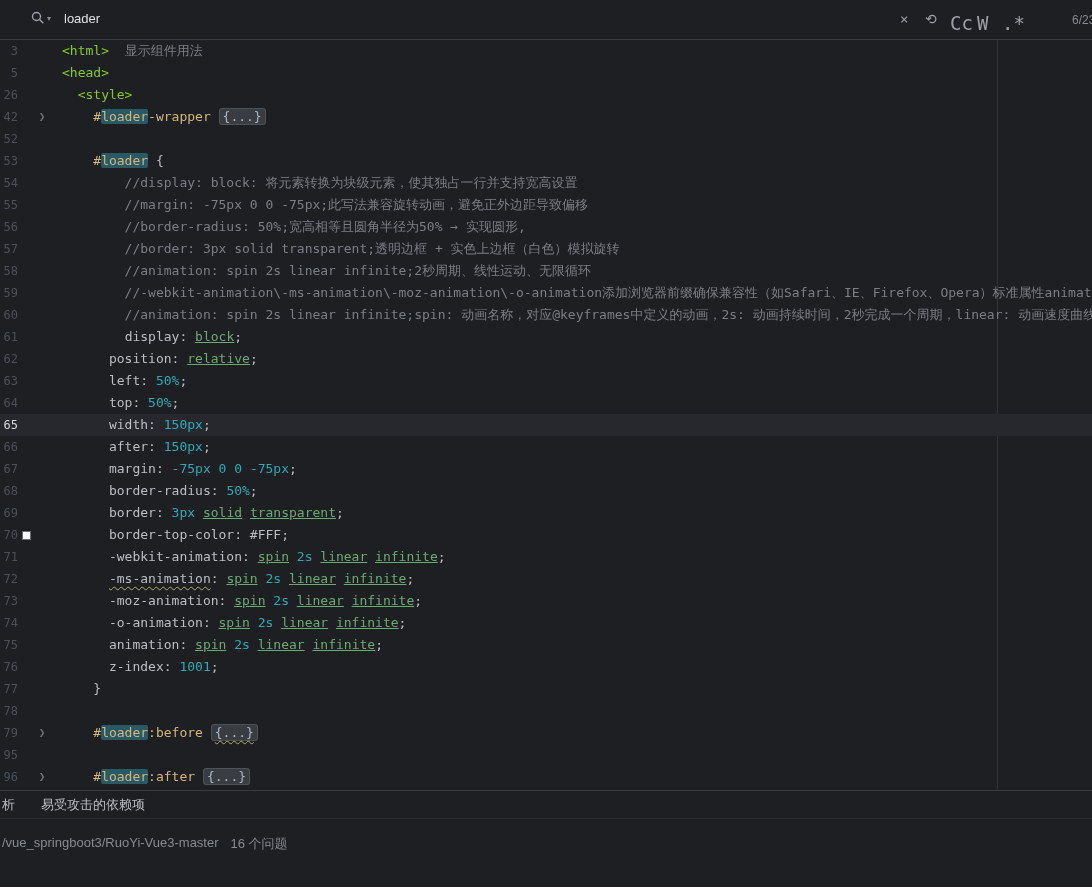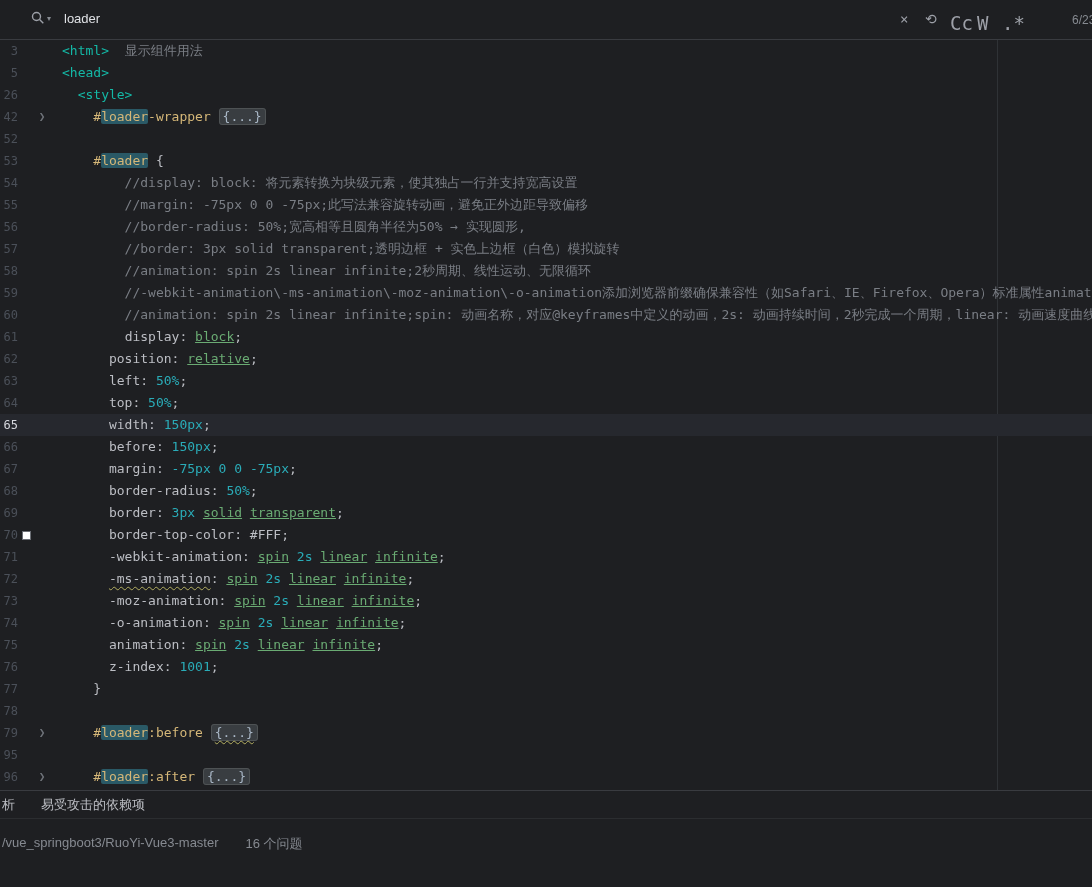--- a/index.html
+++ b/index.html
@@ -32,36 +32,36 @@
   .gutter { flex:0 0 62px; display:flex; height:22px; }
   .lnum   { width:18px; text-align:right; color:#4b5059; font-size:12px; }
   .line.active .lnum { color:#d5d7dd; }
   .ann    { width:16px; display:flex; align-items:center; justify-content:center; }
   .swatch { width:9px; height:9px; display:inline-block; border:1px solid #6b6e75; }
   .foldcol{ width:16px; text-align:center; color:#6f737a; font-size:11px; cursor:pointer; }
   .code   { flex:1 0 auto; }
 
   .tok-plain { color:#bcbec4; }
   .tok-cmt   { color:#7a7e85; }
-  .tok-tag   { color:#14b8a6; }
+  .tok-tag   { color:#84cc16; }
   .tok-sel   { color:#d5b778; }
   .tok-hl    { color:#d5b778; background:#2a5966; border-radius:2px; }
   .tok-prop  { color:#bcbec4; }
   .tok-val   { color:#6aab73;text-decoration:underline; }
   .tok-num   { color:#2aacb8; }
   .tok-fold  { color:#a9b7c6; background:#393d41; border:1px solid #4e5254; border-radius:3px; padding:0 3px; }
   .tok-warn  { text-decoration:underline wavy #b3ae60 1px; text-underline-offset:3px; }
 
   
   .bottom { position:absolute; top:790px; left:0; width:1092px; height:97px;
             background:#1e1f22; border-top:1px solid #393b40; }
   .tool-tabs { height:28px; display:flex; align-items:center; gap:26px;
                padding-left:2px; border-bottom:1px solid #2b2d30; }
   .tool-tabs span { color:#bcbec4; font-size:13px; cursor:pointer; white-space:nowrap; }
-  .tool-content { display:flex; gap:27px; padding:16px 0 0 2px; color:#868a91; font-size:13px; }
+  .tool-content { display:flex; gap:12px; padding:16px 0 0 2px; color:#868a91; font-size:13px; }
 </style>
 </head>
 <body>
 
 <div class="searchbar">
   <span class="sicon">
     <svg width="16" height="16" viewBox="0 0 16 16">
       <circle cx="6.5" cy="6.5" r="4" fill="none" stroke="#9da0a8" stroke-width="1.4"></circle>
       <line x1="9.6" y1="9.6" x2="13.3" y2="13.3" stroke="#9da0a8" stroke-width="1.4"></line>
     </svg>
@@ -90,21 +90,21 @@
       <div class="line"><div class="gutter"><span class="lnum">56</span><span class="ann"></span><span class="foldcol"></span></div><div class="code"><span class="tok-cmt">        //border-radius: 50%;宽高相等且圆角半径为50% → 实现圆形,</span></div></div>
       <div class="line"><div class="gutter"><span class="lnum">57</span><span class="ann"></span><span class="foldcol"></span></div><div class="code"><span class="tok-cmt">        //border: 3px solid transparent;透明边框 + 实色上边框（白色）模拟旋转</span></div></div>
       <div class="line"><div class="gutter"><span class="lnum">58</span><span class="ann"></span><span class="foldcol"></span></div><div class="code"><span class="tok-cmt">        //animation: spin 2s linear infinite;2秒周期、线性运动、无限循环</span></div></div>
       <div class="line"><div class="gutter"><span class="lnum">59</span><span class="ann"></span><span class="foldcol"></span></div><div class="code"><span class="tok-cmt">        //-webkit-animation\-ms-animation\-moz-animation\-o-animation添加浏览器前缀确保兼容性（如Safari、IE、Firefox、Opera）标准属性animation</span></div></div>
       <div class="line"><div class="gutter"><span class="lnum">60</span><span class="ann"></span><span class="foldcol"></span></div><div class="code"><span class="tok-cmt">        //animation: spin 2s linear infinite;spin: 动画名称，对应@keyframes中定义的动画，2s: 动画持续时间，2秒完成一个周期，linear: 动画速度曲线,</span></div></div>
       <div class="line"><div class="gutter"><span class="lnum">61</span><span class="ann"></span><span class="foldcol"></span></div><div class="code"><span class="tok-plain">        </span><span class="tok-prop">display</span><span class="tok-plain">: </span><span class="tok-val">block</span><span class="tok-plain">;</span></div></div>
       <div class="line"><div class="gutter"><span class="lnum">62</span><span class="ann"></span><span class="foldcol"></span></div><div class="code"><span class="tok-plain">      </span><span class="tok-prop">position</span><span class="tok-plain">: </span><span class="tok-val">relative</span><span class="tok-plain">;</span></div></div>
       <div class="line"><div class="gutter"><span class="lnum">63</span><span class="ann"></span><span class="foldcol"></span></div><div class="code"><span class="tok-plain">      </span><span class="tok-prop">left</span><span class="tok-plain">: </span><span class="tok-num">50%</span><span class="tok-plain">;</span></div></div>
       <div class="line"><div class="gutter"><span class="lnum">64</span><span class="ann"></span><span class="foldcol"></span></div><div class="code"><span class="tok-plain">      </span><span class="tok-prop">top</span><span class="tok-plain">: </span><span class="tok-num">50%</span><span class="tok-plain">;</span></div></div>
       <div class="line active"><div class="gutter"><span class="lnum">65</span><span class="ann"></span><span class="foldcol"></span></div><div class="code"><span class="tok-plain">      </span><span class="tok-prop">width</span><span class="tok-plain">: </span><span class="tok-num">150px</span><span class="tok-plain">;</span></div></div>
-      <div class="line"><div class="gutter"><span class="lnum">66</span><span class="ann"></span><span class="foldcol"></span></div><div class="code"><span class="tok-plain">      </span><span class="tok-prop">before</span><span class="tok-plain">: </span><span class="tok-num">150px</span><span class="tok-plain">;</span></div></div>
+      <div class="line"><div class="gutter"><span class="lnum">66</span><span class="ann"></span><span class="foldcol"></span></div><div class="code"><span class="tok-plain">      </span><span class="tok-prop">after</span><span class="tok-plain">: </span><span class="tok-num">150px</span><span class="tok-plain">;</span></div></div>
       <div class="line"><div class="gutter"><span class="lnum">67</span><span class="ann"></span><span class="foldcol"></span></div><div class="code"><span class="tok-plain">      </span><span class="tok-prop">margin</span><span class="tok-plain">: </span><span class="tok-num">-75px</span><span class="tok-plain"> </span><span class="tok-num">0</span><span class="tok-plain"> </span><span class="tok-num">0</span><span class="tok-plain"> </span><span class="tok-num">-75px</span><span class="tok-plain">;</span></div></div>
       <div class="line"><div class="gutter"><span class="lnum">68</span><span class="ann"></span><span class="foldcol"></span></div><div class="code"><span class="tok-plain">      </span><span class="tok-prop">border-radius</span><span class="tok-plain">: </span><span class="tok-num">50%</span><span class="tok-plain">;</span></div></div>
       <div class="line"><div class="gutter"><span class="lnum">69</span><span class="ann"></span><span class="foldcol"></span></div><div class="code"><span class="tok-plain">      </span><span class="tok-prop">border</span><span class="tok-plain">: </span><span class="tok-num">3px</span><span class="tok-plain"> </span><span class="tok-val">solid</span><span class="tok-plain"> </span><span class="tok-val">transparent</span><span class="tok-plain">;</span></div></div>
       <div class="line"><div class="gutter"><span class="lnum">70</span><span class="ann"><span class="swatch" style="background: rgb(255, 255, 255);"></span></span><span class="foldcol"></span></div><div class="code"><span class="tok-plain">      </span><span class="tok-prop">border-top-color</span><span class="tok-plain">: #FFF;</span></div></div>
       <div class="line"><div class="gutter"><span class="lnum">71</span><span class="ann"></span><span class="foldcol"></span></div><div class="code"><span class="tok-plain">      </span><span class="tok-prop">-webkit-animation</span><span class="tok-plain">: </span><span class="tok-val">spin</span><span class="tok-plain"> </span><span class="tok-num">2s</span><span class="tok-plain"> </span><span class="tok-val">linear</span><span class="tok-plain"> </span><span class="tok-val">infinite</span><span class="tok-plain">;</span></div></div>
       <div class="line"><div class="gutter"><span class="lnum">72</span><span class="ann"></span><span class="foldcol"></span></div><div class="code"><span class="tok-plain">      </span><span class="tok-prop tok-warn">-ms-animation</span><span class="tok-plain">: </span><span class="tok-val">spin</span><span class="tok-plain"> </span><span class="tok-num">2s</span><span class="tok-plain"> </span><span class="tok-val">linear</span><span class="tok-plain"> </span><span class="tok-val">infinite</span><span class="tok-plain">;</span></div></div>
       <div class="line"><div class="gutter"><span class="lnum">73</span><span class="ann"></span><span class="foldcol"></span></div><div class="code"><span class="tok-plain">      </span><span class="tok-prop">-moz-animation</span><span class="tok-plain">: </span><span class="tok-val">spin</span><span class="tok-plain"> </span><span class="tok-num">2s</span><span class="tok-plain"> </span><span class="tok-val">linear</span><span class="tok-plain"> </span><span class="tok-val">infinite</span><span class="tok-plain">;</span></div></div>
       <div class="line"><div class="gutter"><span class="lnum">74</span><span class="ann"></span><span class="foldcol"></span></div><div class="code"><span class="tok-plain">      </span><span class="tok-prop">-o-animation</span><span class="tok-plain">: </span><span class="tok-val">spin</span><span class="tok-plain"> </span><span class="tok-num">2s</span><span class="tok-plain"> </span><span class="tok-val">linear</span><span class="tok-plain"> </span><span class="tok-val">infinite</span><span class="tok-plain">;</span></div></div>
       <div class="line"><div class="gutter"><span class="lnum">75</span><span class="ann"></span><span class="foldcol"></span></div><div class="code"><span class="tok-plain">      </span><span class="tok-prop">animation</span><span class="tok-plain">: </span><span class="tok-val">spin</span><span class="tok-plain"> </span><span class="tok-num">2s</span><span class="tok-plain"> </span><span class="tok-val">linear</span><span class="tok-plain"> </span><span class="tok-val">infinite</span><span class="tok-plain">;</span></div></div>
       <div class="line"><div class="gutter"><span class="lnum">76</span><span class="ann"></span><span class="foldcol"></span></div><div class="code"><span class="tok-plain">      </span><span class="tok-prop">z-index</span><span class="tok-plain">: </span><span class="tok-num">1001</span><span class="tok-plain">;</span></div></div>

